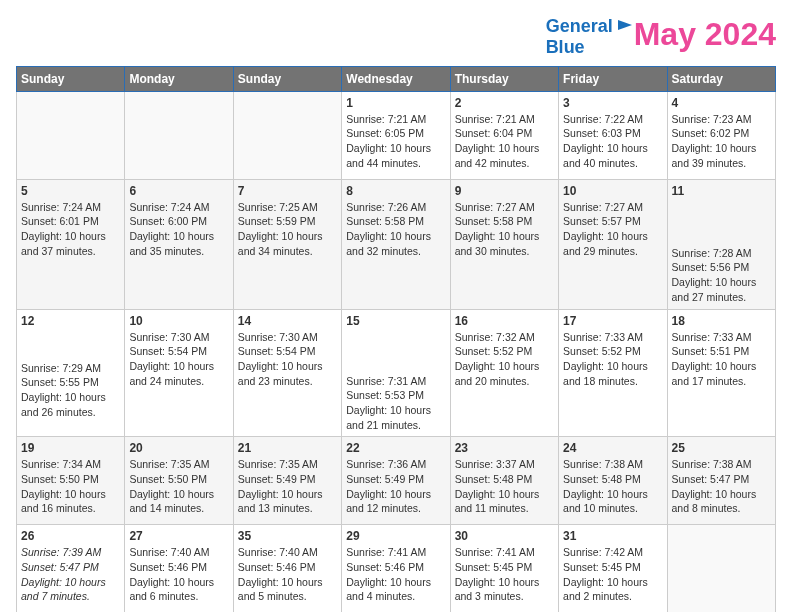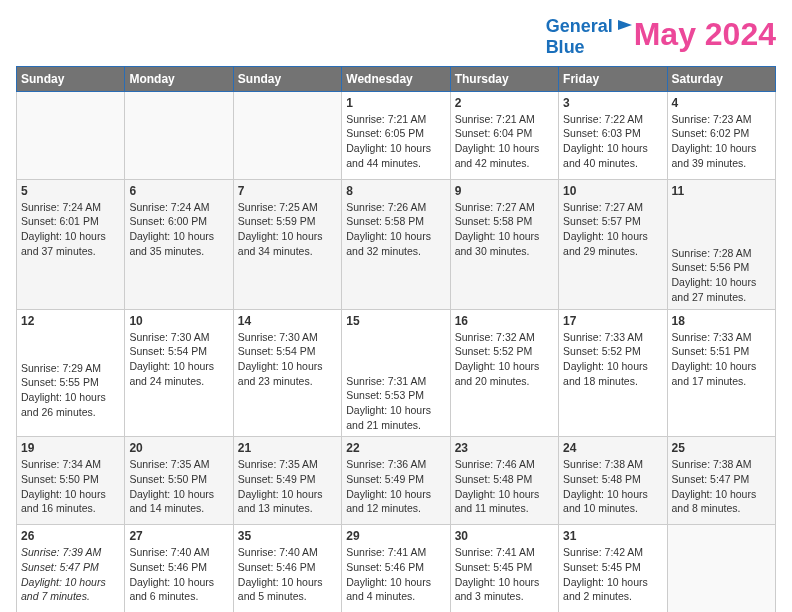--- a/index.html
+++ b/index.html
@@ -274,21 +274,21 @@
         </td>
         <td>
           <div class="day-number">22</div>
           <div class="day-info" style="white-space: pre-line;">Sunrise: 7:36 AM
 Sunset: 5:49 PM
 Daylight: 10 hours
 and 12 minutes.</div>
         </td>
         <td>
           <div class="day-number">23</div>
-          <div class="day-info" style="white-space: pre-line;">Sunrise: 7:46 AM
+          <div class="day-info" style="white-space: pre-line;">Sunrise: 3:37 AM
 Sunset: 5:48 PM
 Daylight: 10 hours
 and 11 minutes.</div>
         </td>
         <td>
           <div class="day-number">24</div>
           <div class="day-info" style="white-space: pre-line;">Sunrise: 7:38 AM
 Sunset: 5:48 PM
 Daylight: 10 hours
 and 10 minutes.</div>

